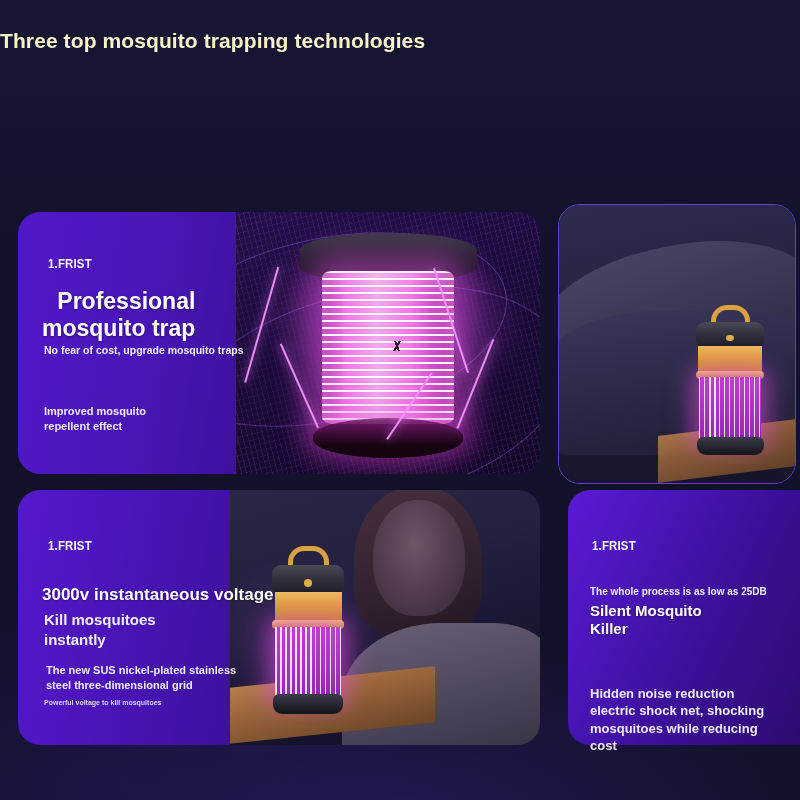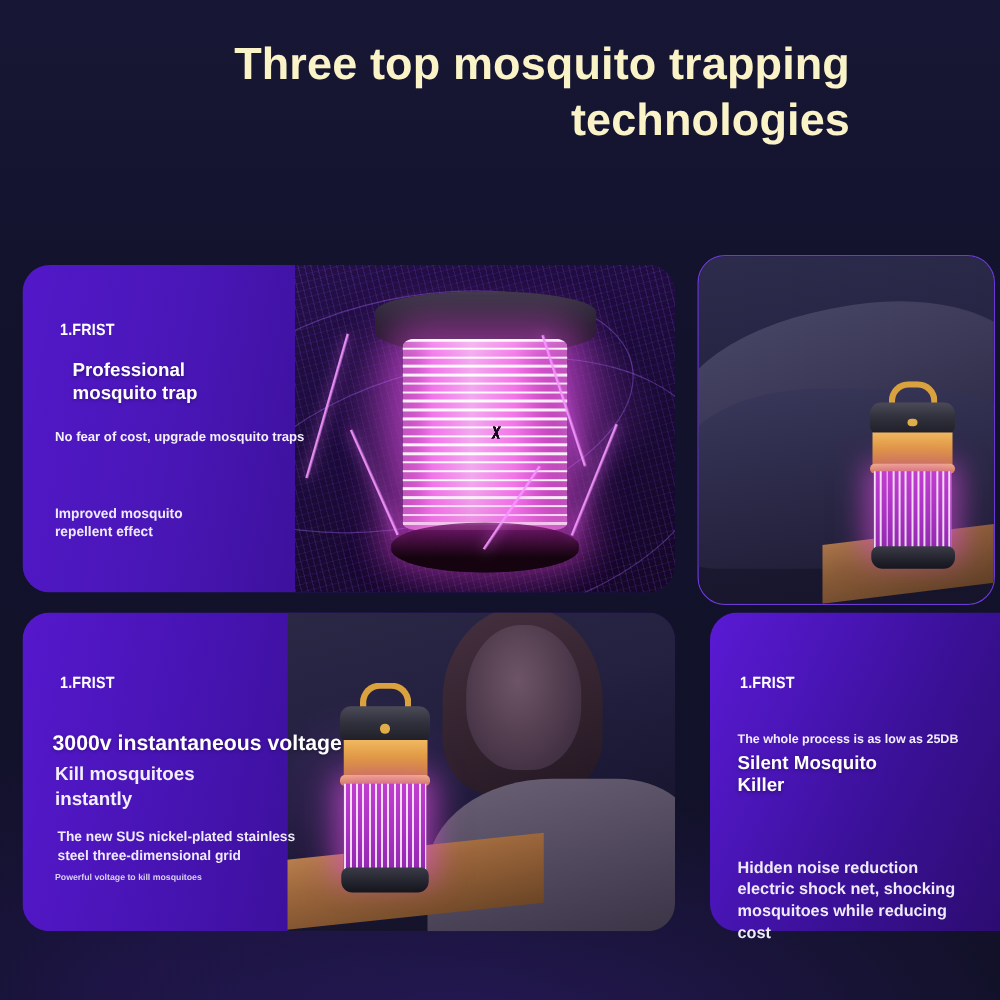--- a/index.html
+++ b/index.html
@@ -17,23 +17,23 @@
     background:
       radial-gradient(ellipse 600px 300px at 50% 105%, rgba(52,30,120,.55), rgba(15,14,34,0) 70%),
       radial-gradient(ellipse 500px 260px at 12% 98%, rgba(40,24,96,.40), rgba(15,14,34,0) 72%),
       linear-gradient(180deg, #171634 0%, #13122c 35%, #121129 100%);
   }
 
   
   .headline-wrap { position: absolute; left: 0; top: 28px; width: 800px; }
 
   .headline-1 {
-    font-size: 36px; font-weight: bold; line-height: 1.26;
+    font-size: 21px; font-weight: bold; line-height: 1.26;
     color: #faf3c8; letter-spacing: .1px;
-    padding-right: 120px; text-align: right;
+    padding-right: 120px;
   }
   .headline-2 {
     margin-top: 22px;
     font-size: 29px; font-weight: bold; line-height: 1.2;
     color: #faf3c8; letter-spacing: .1px;
     padding-left: 120px;
   }
 
   
   .card { position: absolute; border-radius: 22px; overflow: hidden; }
@@ -225,21 +225,21 @@
   }
 
   
   #card-4 { left: 568px; top: 490px; width: 232px; height: 255px; border-radius: 22px 0 0 22px; }
   #card-4 .panel {
     background: linear-gradient(115deg, #5a1ad4 0%, #4a15b8 30%, #391094 62%, #2c0c70 100%);
   }
 
   
   #c1-tag   { left: 48px;  top: 256px; }
-  #c1-title { left: 58px;  top: 288px; font-size: 15px; }
+  #c1-title { left: 42px;  top: 288px; font-size: 23px; text-align: right; }
   #c1-sub   { left: 44px;  top: 344px; font-size: 10.5px; }
   #c1-body  { left: 44px;  top: 364px; font-size: 11px; }
 
   #c3-tag   { left: 48px;  top: 538px; }
   #c3-title { left: 42px;  top: 585px; font-size: 17px; }
   #c3-sub   { left: 44px;  top: 610px; font-size: 15px; }
   #c3-body  { left: 46px;  top: 623px; font-size: 11px; }
   #c3-micro { left: 44px;  top: 698px; font-size: 7px; }
 
   #c4-tag   { left: 592px; top: 538px; }

